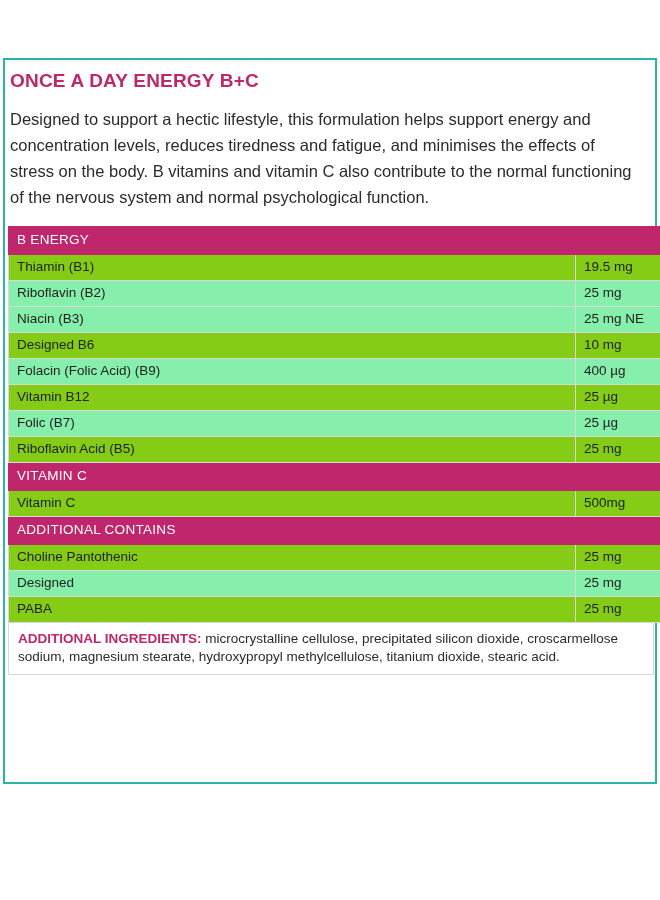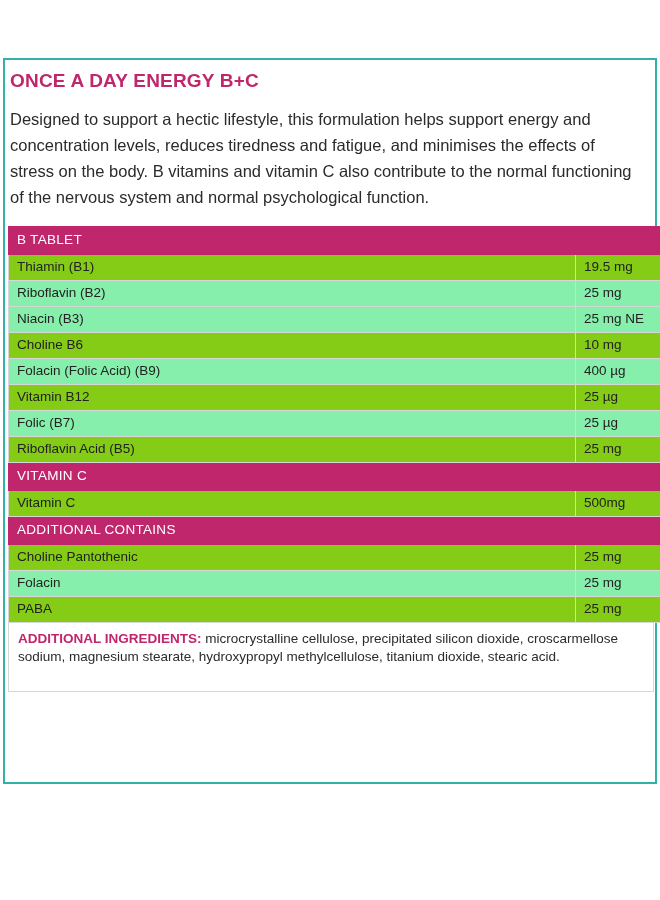--- a/index.html
+++ b/index.html
@@ -90,21 +90,21 @@
     background: #86efac;
   }
   tr.plain td {
     background: #84cc16;
   }
   .footnote {
     border: 1px solid #d7d7d7;
     border-top: none;
     width: 646px;
     box-sizing: border-box;
-    padding: 7px 9px 26px 9px;
+    padding: 7px 9px 9px 9px;
     font-size: 13.5px;
     line-height: 17.5px;
     color: #2b2b2b;
   }
   .footnote .label {
     color: #c0266b;
     font-weight: bold;
   }
 </style>
 </head>
@@ -117,37 +117,37 @@
   <div class="content">
 
     <h1 class="title">ONCE A DAY ENERGY B+C</h1>
 
     <p class="intro">Designed to support a hectic lifestyle, this formulation helps support energy and concentration levels, reduces tiredness and fatigue, and minimises the effects of stress on the body. B vitamins and vitamin C also contribute to the normal functioning of the nervous system and normal psychological function.</p>
 
 
     <table class="facts">
       <tbody>
           <tr class="section">
-            <td class="name">B TABLET</td>
+            <td class="name">B ENERGY</td>
             <td class="value"></td>
           </tr>
           <tr class="plain">
             <td class="name">Thiamin (B1)</td>
             <td class="value">19.5 mg</td>
           </tr>
           <tr class="shaded">
             <td class="name">Riboflavin (B2)</td>
             <td class="value">25 mg</td>
           </tr>
           <tr class="shaded">
             <td class="name">Niacin (B3)</td>
             <td class="value">25 mg NE</td>
           </tr>
           <tr class="plain">
-            <td class="name">Choline B6</td>
+            <td class="name">Designed B6</td>
             <td class="value">10 mg</td>
           </tr>
           <tr class="shaded">
             <td class="name">Folacin (Folic Acid) (B9)</td>
             <td class="value">400 µg</td>
           </tr>
           <tr class="plain">
             <td class="name">Vitamin B12</td>
             <td class="value">25 µg</td>
           </tr>
@@ -169,21 +169,21 @@
           </tr>
           <tr class="section">
             <td class="name">ADDITIONAL CONTAINS</td>
             <td class="value"></td>
           </tr>
           <tr class="plain">
             <td class="name">Choline Pantothenic</td>
             <td class="value">25 mg</td>
           </tr>
           <tr class="shaded">
-            <td class="name">Folacin</td>
+            <td class="name">Designed</td>
             <td class="value">25 mg</td>
           </tr>
           <tr class="plain">
             <td class="name">PABA</td>
             <td class="value">25 mg</td>
           </tr>
         </tbody>
     </table>
 
     <div class="footnote">

